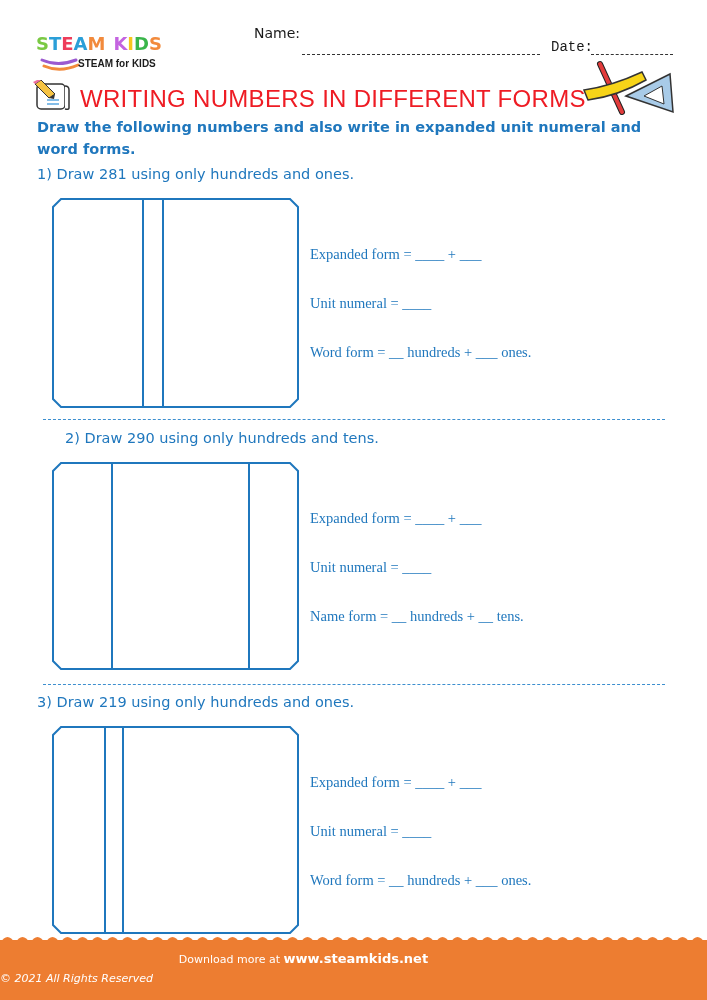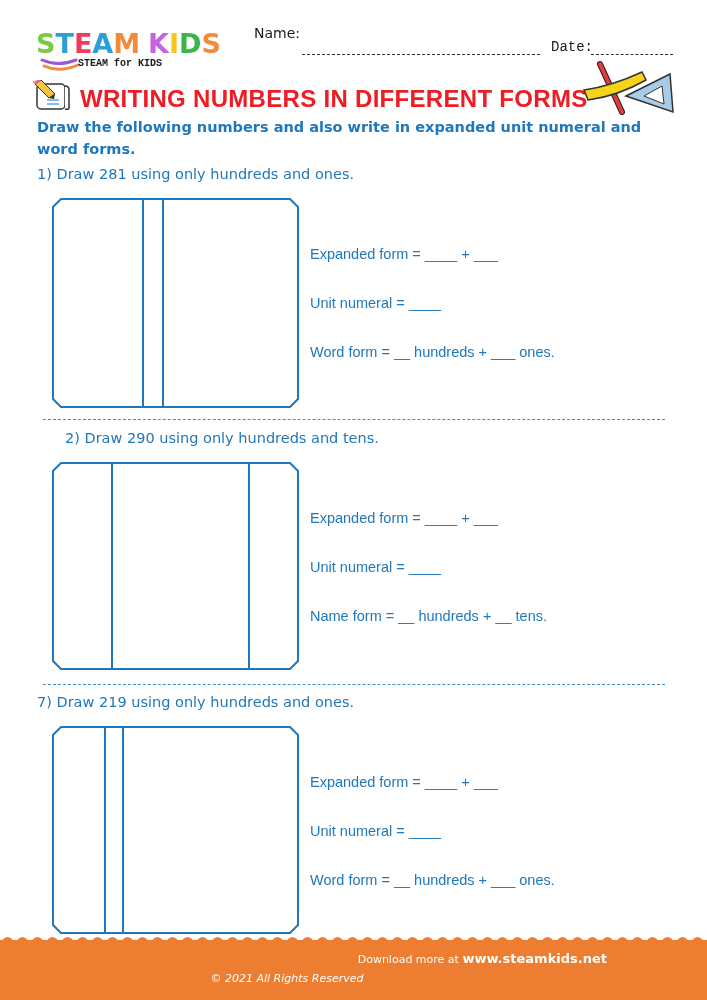--- a/index.html
+++ b/index.html
@@ -5,48 +5,48 @@
   html, body { margin: 0; padding: 0; }
   body {
     width: 707px; height: 1000px; position: relative; overflow: hidden;
     background: #ffffff;
     font-family: "Liberation Sans", "DejaVu Sans", sans-serif;
   }
   .abs { position: absolute; }
 
   
   .logo { left: 36px; top: 29px; width: 200px; height: 48px; }
-  .logo-word { position: absolute; left: 0; top: 0; font-family: "DejaVu Sans", sans-serif; font-weight: bold; font-size: 27px; letter-spacing: 0px; line-height: 30px; white-space: nowrap; text-align: right; }
+  .logo-word { position: absolute; left: 0; top: 0; font-family: "DejaVu Sans", sans-serif; font-weight: bold; font-size: 18px; letter-spacing: 0px; line-height: 30px; white-space: nowrap; text-align: right; }
   .logo-word span { display: inline-block; }
-  .logo-sub { position: absolute; left: 42px; top: 29px; font-family: Liberation Mono, monospace; font-weight: bold; font-size: 10px; color: #1c1c1c; }
+  .logo-sub { position: absolute; left: 42px; top: 29px; font-family: Liberation Sans, sans-serif; font-weight: bold; font-size: 10px; color: #1c1c1c; }
   .logo-swoosh { position: absolute; left: 4px; top: 28px; }
 
   
   .field-label { font-family: "DejaVu Sans", sans-serif; font-size: 14px; color: #1a1a1a; }
   .field-line { border-bottom: 1px dashed #333; height: 0; }
 
   
-  .title { left: 80px; top: 85px; font-family: "Liberation Sans", sans-serif; font-weight: bold; font-size: 24px; color: #ee1c24; letter-spacing: 0.3px; white-space: nowrap; }
+  .title { left: 80px; top: 85px; font-family: "Liberation Sans", sans-serif; font-weight: normal; font-size: 24px; color: #ee1c24; letter-spacing: 0.3px; white-space: nowrap; }
 
   .instruction { left: 37px; top: 116px; width: 640px; font-family: "DejaVu Sans", sans-serif; font-weight: bold; font-size: 14.5px; line-height: 22px; color: #1f77bd; }
 
   .question { font-family: "DejaVu Sans", sans-serif; font-size: 14.5px; color: #1f77bd; white-space: nowrap; }
 
   .draw-box { position: absolute; }
 
-  .form-line { font-family: Liberation Sans, sans-serif; font-size: 14.5px; color: #1f77bd; white-space: nowrap; }
+  .form-line { font-family: Liberation Serif, serif; font-size: 14.5px; color: #1f77bd; white-space: nowrap; }
 
   .divider { left: 43px; width: 622px; height: 0; border-top: 1px dashed #3d8fcf; }
 
   
   .footer { left: 0; top: 940px; width: 707px; height: 60px; background: #ed7d31; }
   .scallops { left: 0; top: 933px; width: 707px; height: 10px; }
-  .footer-text1 { left: 0; width: 607px; top: 951px; text-align: right; color: #fff; font-family: "DejaVu Sans", sans-serif; font-size: 11px; white-space: nowrap; }
+  .footer-text1 { left: 0; width: 607px; top: 951px; text-align: center; color: #fff; font-family: "DejaVu Sans", sans-serif; font-size: 11px; white-space: nowrap; }
   .footer-text1 b { font-size: 13px; }
-  .footer-text2 { left: 0; width: 574px; top: 972px; text-align: center; color: #fff; font-family: "DejaVu Sans", sans-serif; font-size: 11px; font-style: italic; }
+  .footer-text2 { left: 0; width: 574px; top: 972px; text-align: left; color: #fff; font-family: "DejaVu Sans", sans-serif; font-size: 11px; font-style: italic; }
 </style>
 </head>
 <body>
 
 <div class="abs logo">
   <div class="logo-word">
     <span style="color:#7ac943">S</span><span style="color:#2b9fd8">T</span><span style="color:#ee3d5a">E</span><span style="color:#2b9fd8">A</span><span style="color:#f28a3c">M</span><span style="width:8px"></span><span style="color:#c464e0">K</span><span style="color:#f7c61e">I</span><span style="color:#39b54a">D</span><span style="color:#f28a3c">S</span>
   </div>
   <svg class="logo-swoosh" width="40" height="16" viewBox="0 0 40 16">
     <path d="M2 3 Q18 10 36 3" stroke="#9b59d0" stroke-width="3" fill="none" stroke-linecap="round"></path>
@@ -98,21 +98,21 @@
   <path d="M9 1 L238 1 L246 9 L246 199 L238 207 L9 207 L1 199 L1 9 Z" fill="none" stroke="#1f77bd" stroke-width="2"></path>
   <line x1="60" y1="1" x2="60" y2="207" stroke="#1f77bd" stroke-width="2"></line>
   <line x1="197" y1="1" x2="197" y2="207" stroke="#1f77bd" stroke-width="2"></line>
 </svg>
 <div class="abs form-line" style="left:310px; top:510px;">Expanded form = ____ + ___</div>
 <div class="abs form-line" style="left:310px; top:559px;">Unit numeral = ____</div>
 <div class="abs form-line" style="left:310px; top:608px;">Name form = __ hundreds + __ tens.</div>
 
 <div class="abs divider" style="top:684px;"></div>
 
-<div class="abs question" style="left:37px; top:694px;">7) Draw 219 using only hundreds and ones.</div>
+<div class="abs question" style="left:37px; top:694px;">3) Draw 219 using only hundreds and ones.</div>
 <svg class="draw-box" style="left:52px; top:726px;" width="248" height="210" viewBox="0 0 248 210">
   <path d="M9 1 L238 1 L246 9 L246 199 L238 207 L9 207 L1 199 L1 9 Z" fill="none" stroke="#1f77bd" stroke-width="2"></path>
   <line x1="53" y1="1" x2="53" y2="207" stroke="#1f77bd" stroke-width="2"></line>
   <line x1="71" y1="1" x2="71" y2="207" stroke="#1f77bd" stroke-width="2"></line>
 </svg>
 <div class="abs form-line" style="left:310px; top:774px;">Expanded form = ____ + ___</div>
 <div class="abs form-line" style="left:310px; top:823px;">Unit numeral = ____</div>
 <div class="abs form-line" style="left:310px; top:872px;">Word form = __ hundreds + ___ ones.</div>
 
 <svg class="abs scallops" viewBox="0 0 707 10" preserveAspectRatio="none">

